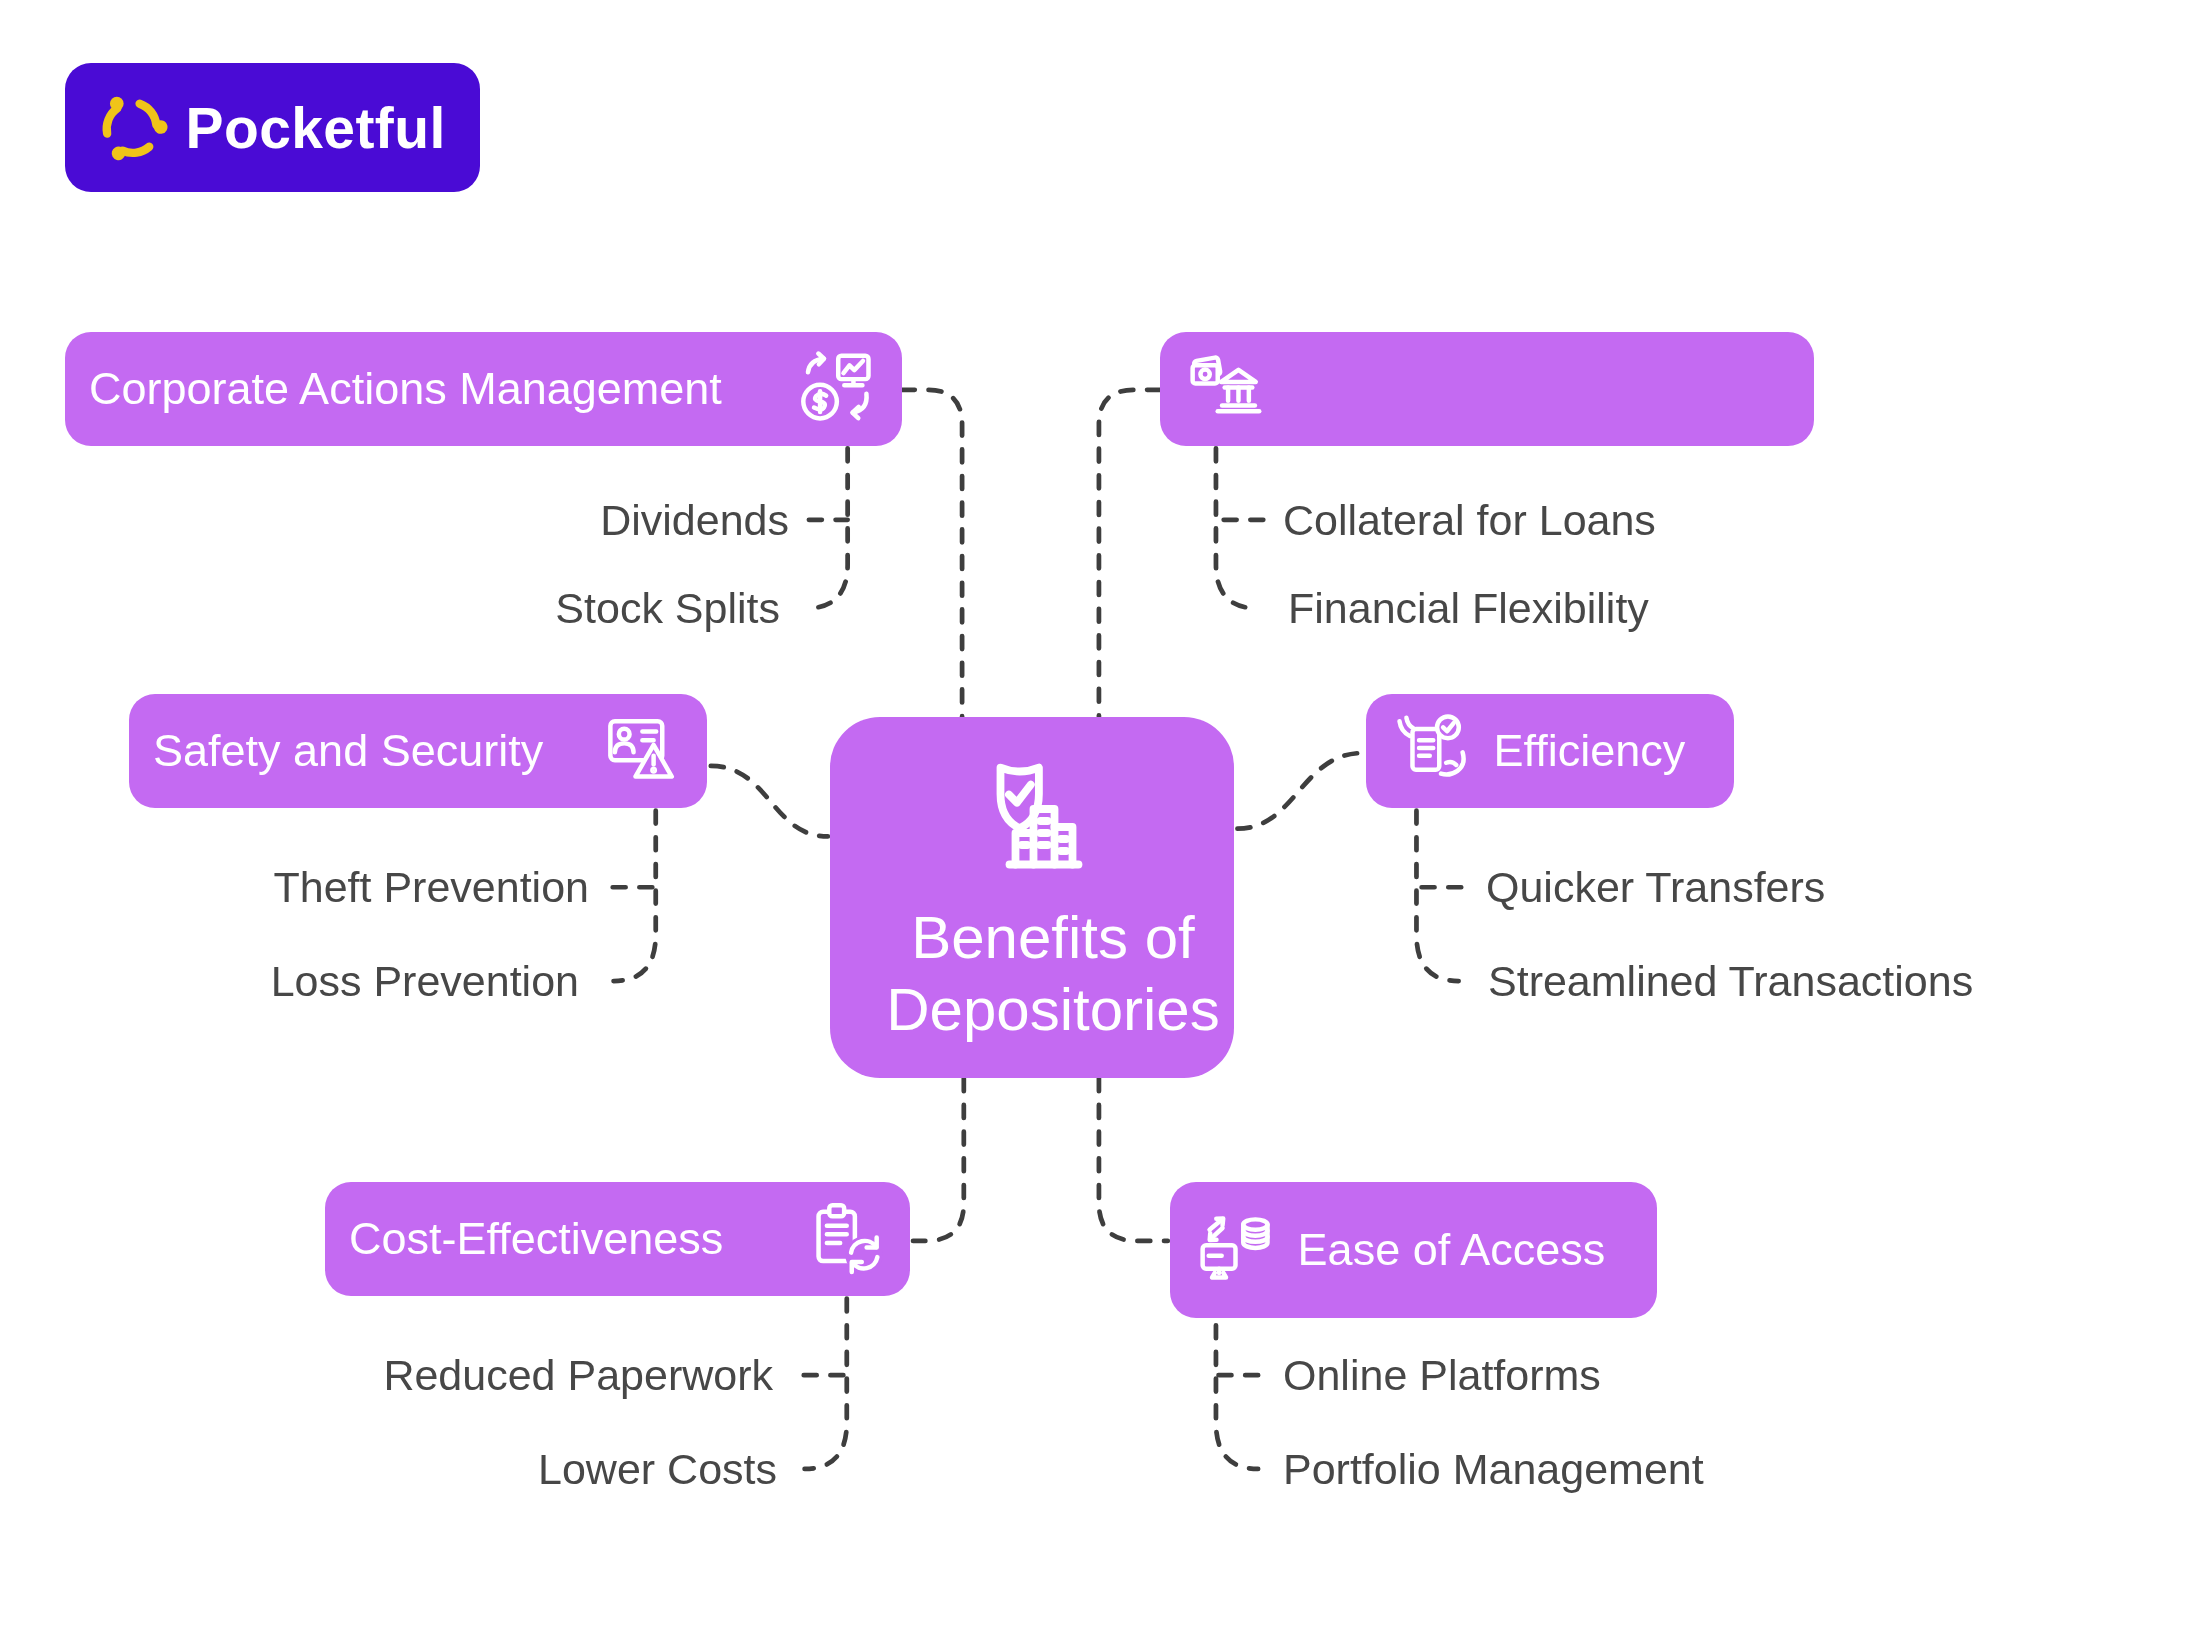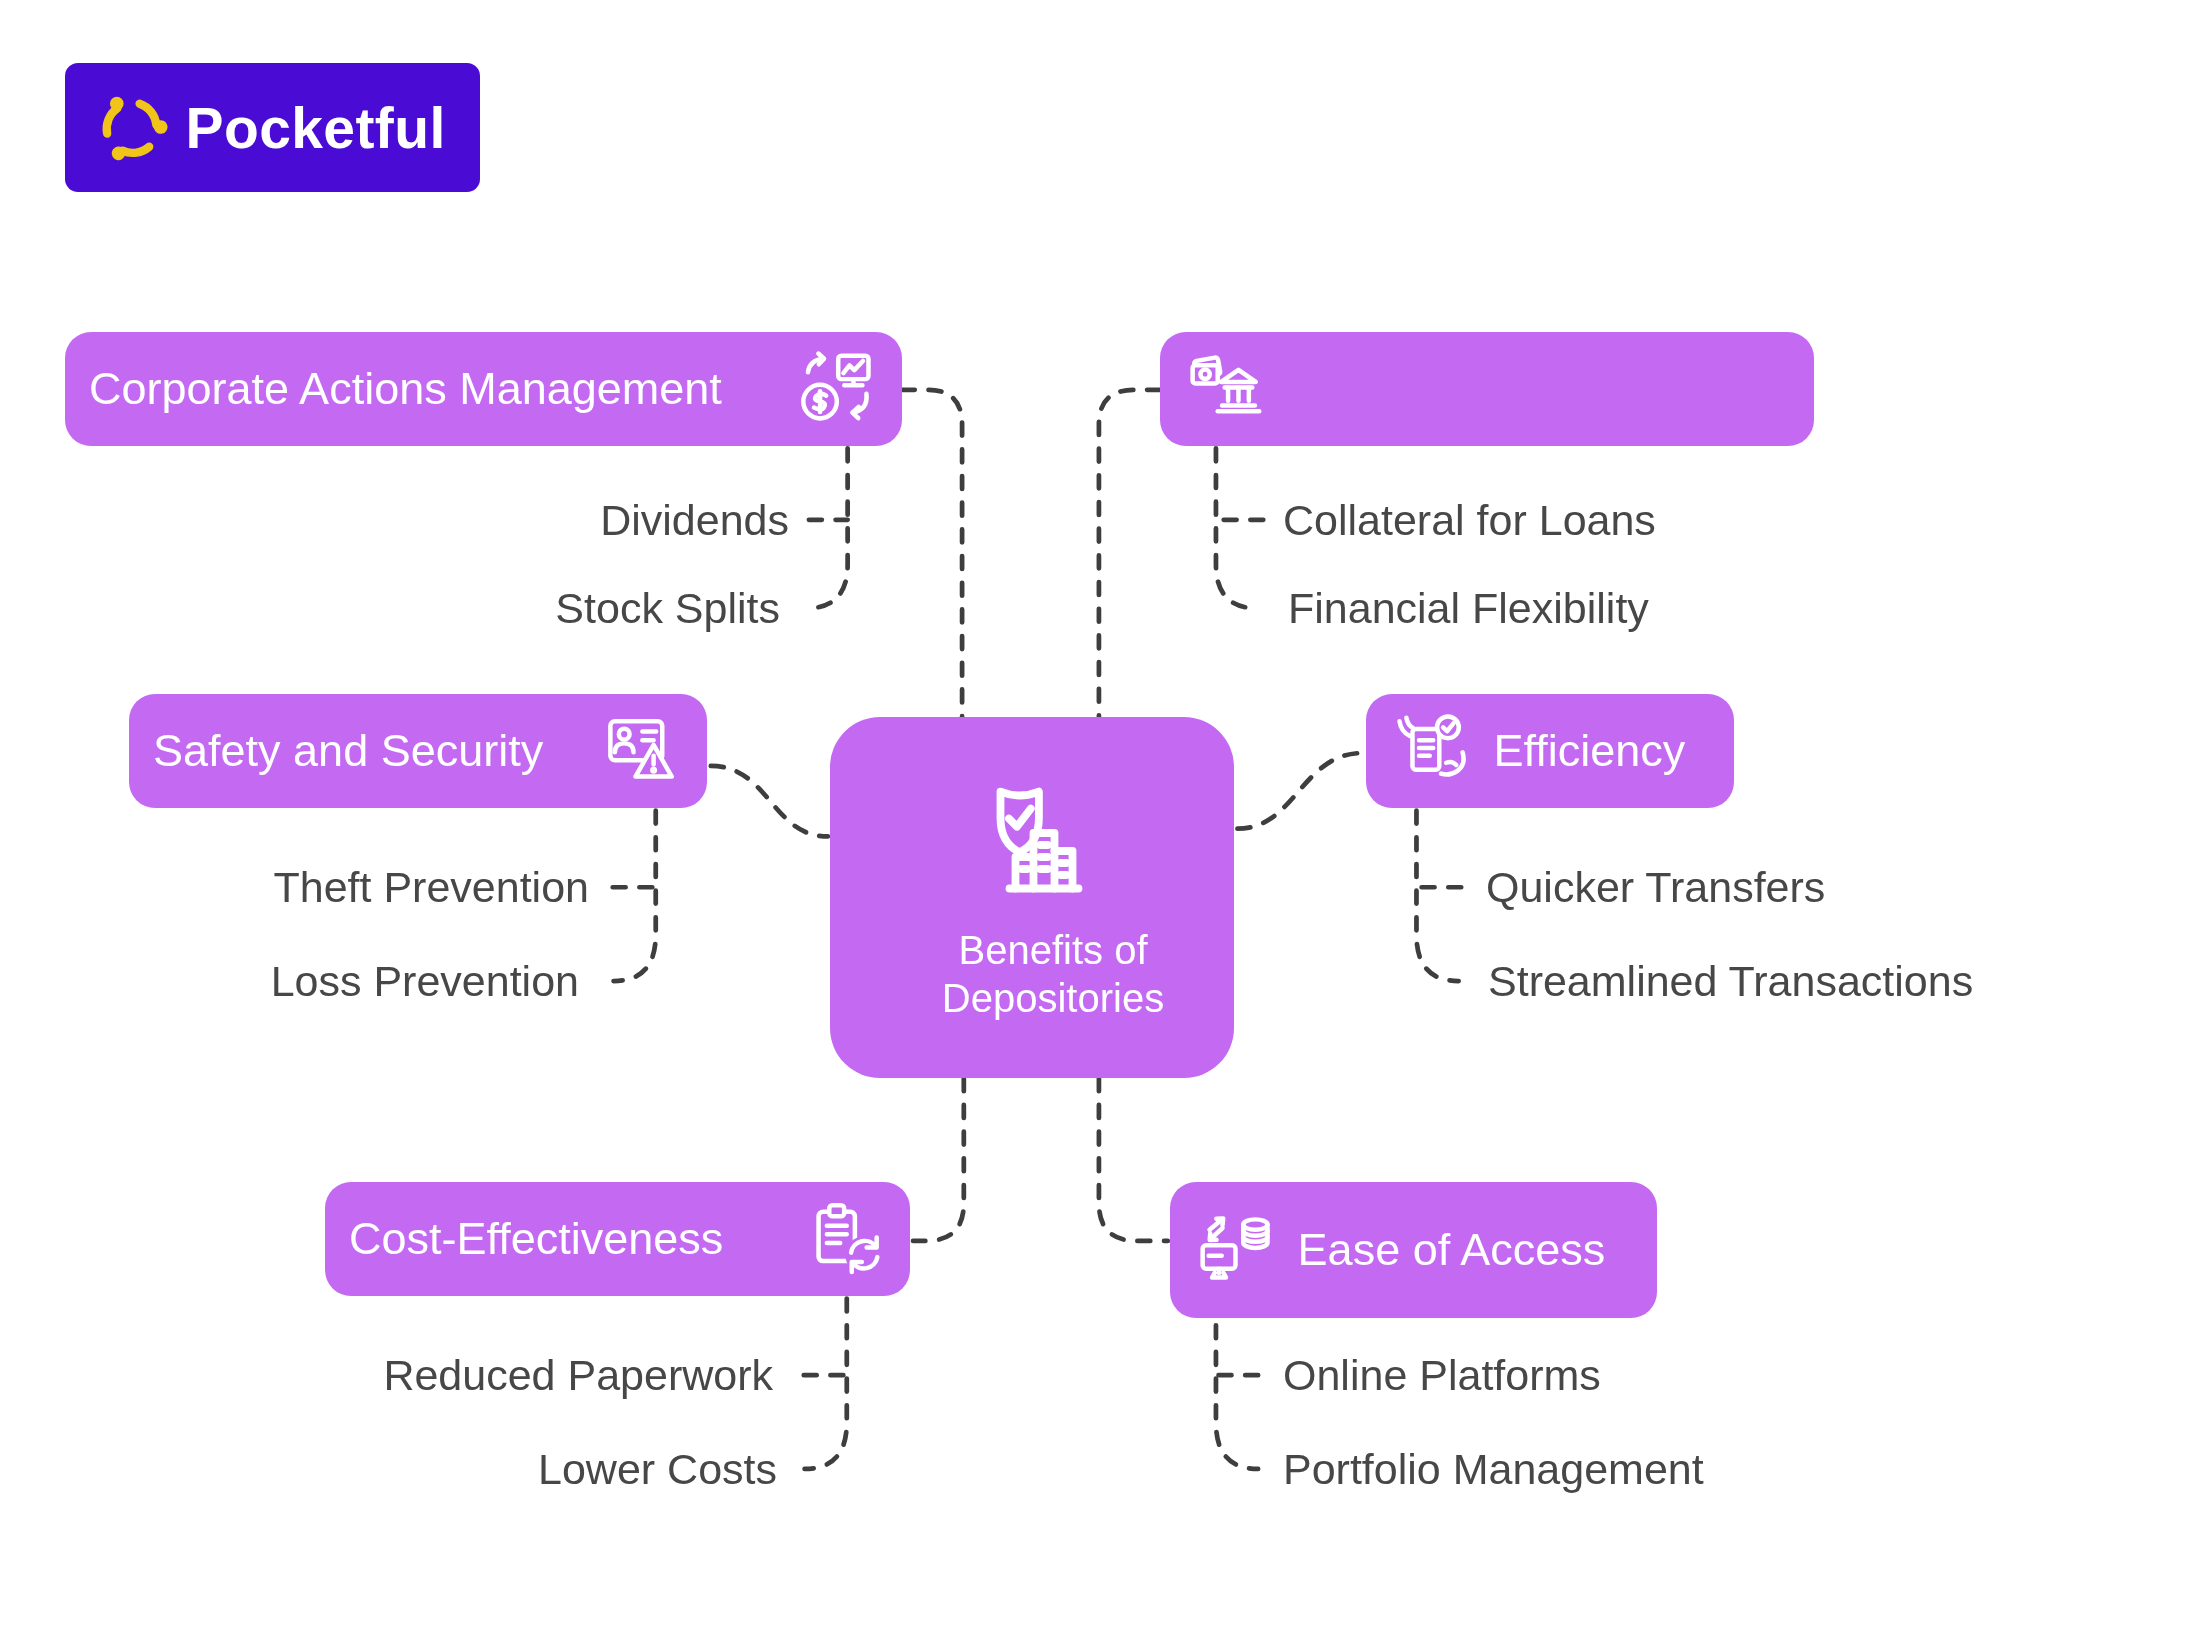--- a/index.html
+++ b/index.html
@@ -14,39 +14,39 @@
   html,body{margin:0;padding:0;background:var(--background);}
   .canvas{
     position:relative;width:2203px;height:1648px;background:var(--background);
     font-family:"Liberation Sans",sans-serif;overflow:hidden;
   }
   .connectors{position:absolute;left:0;top:0;width:2203px;height:1648px;}
   .connector-path{fill:none;stroke:var(--connector);stroke-width:5.5;
     stroke-dasharray:15 16;stroke-linecap:round;stroke-linejoin:round;}
   .logo{
     position:absolute;left:65px;top:63px;width:415px;height:129px;
-    background:var(--logo-background);border-radius:13px;
+    background:var(--logo-background);border-radius:26px;
     display:flex;align-items:center;gap:15.5px;padding-left:29px;box-sizing:border-box;
   }
   .logo-text{color:#fff;font-size:57px;font-weight:bold;letter-spacing:0.4px;}
   .node{
     position:absolute;background:var(--node-purple);border-radius:26px;
     display:flex;align-items:center;gap:20.6px;padding:0 24px;box-sizing:border-box;
     color:var(--node-text);font-size:45px;font-weight:500;
   }
   .node-label{white-space:nowrap;}
   .node-label.grow{flex:1;}
   .icon{flex:none;display:block;}
   .icon path,.icon rect,.icon circle,.icon ellipse{vector-effect:none;}
   .central{
     position:absolute;left:830px;top:717px;width:404px;height:361px;
     background:var(--node-purple);border-radius:50px;color:var(--node-text);
     display:flex;flex-direction:column;align-items:center;justify-content:center;gap:15.5px;
   }
-  .central-text{font-size:40px;line-height:1.2;text-align:center;font-weight:400;margin-left:42px;}
+  .central-text{font-size:60px;line-height:1.2;text-align:center;font-weight:400;margin-left:42px;}
   .child{
     position:absolute;color:var(--child-text);font-size:43px;white-space:nowrap;
     transform:translateY(-50%);
   }
   svg .stroke{fill:none;stroke:currentColor;stroke-width:2.6;stroke-linecap:round;stroke-linejoin:round;}
   svg .fillbg{fill:var(--node-purple);stroke:currentColor;stroke-width:2.6;stroke-linejoin:round;}
 </style>
 </head>
 <body>
 

